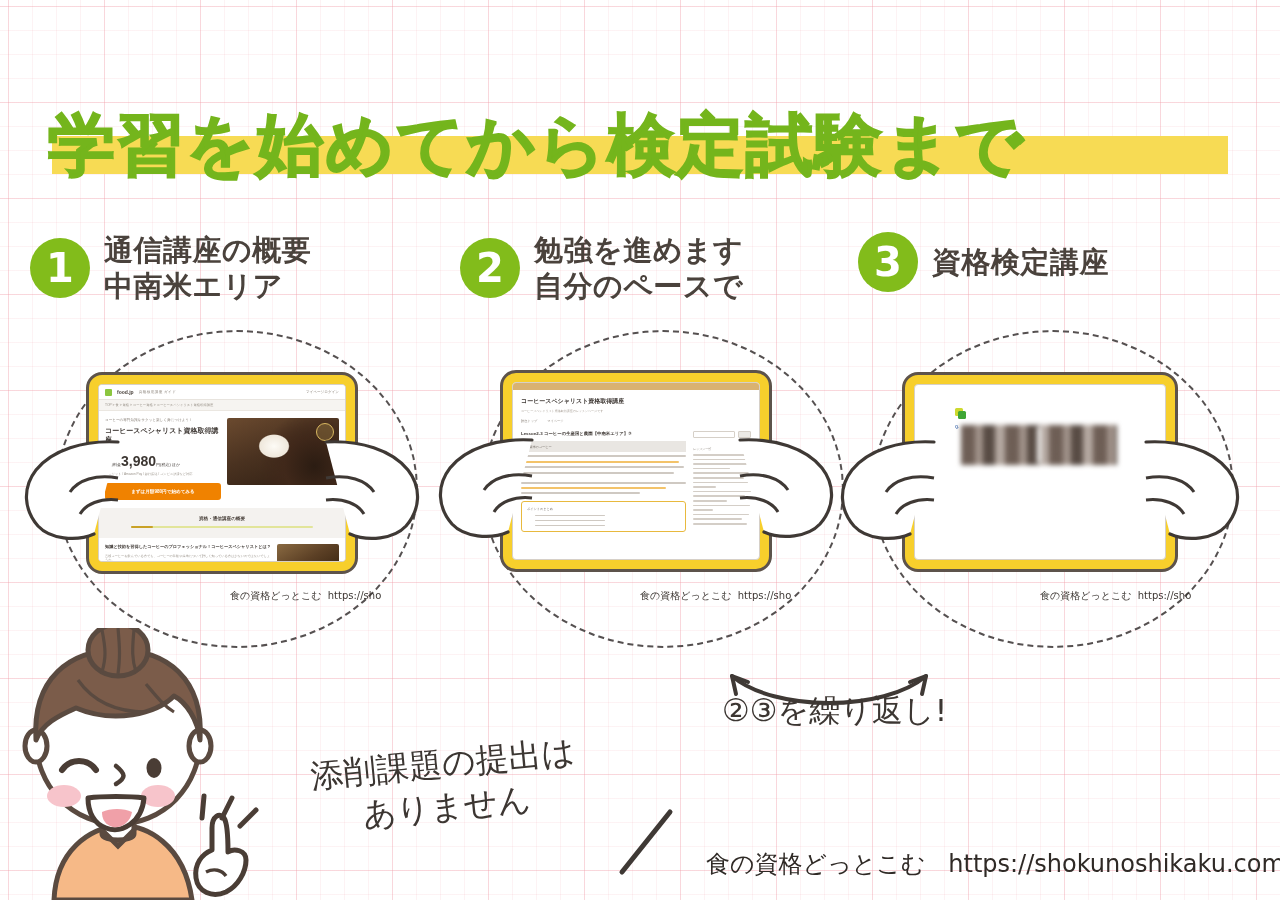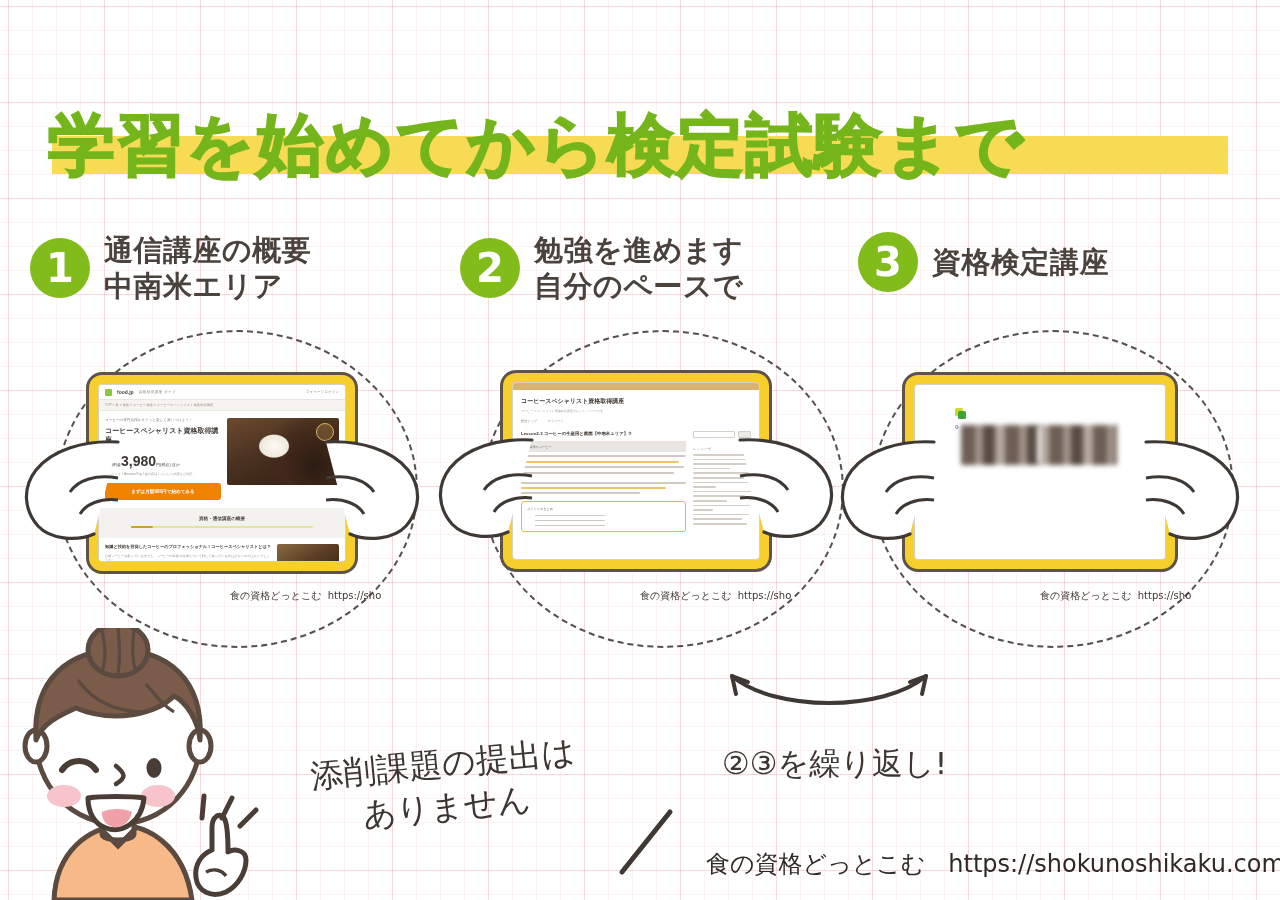--- a/index.html
+++ b/index.html
@@ -223,21 +223,21 @@
     filter: blur(2.4px);
   }
   .s3-blur::after {
     content: ''; position: absolute; left: 76px; top: 2px; width: 4px; height: 36px;
     background: rgba(255,255,255,.92);
   }
 
   
   #repeat-arrow { position: absolute; left: 714px; top: 668px; }
   #repeat-label {
-    position: absolute; left: 722px; top: 743px;
+    position: absolute; left: 722px; top: 690px;
     font-size: 31px; color: #3c3632; white-space: nowrap;
     font-family: "DejaVu Sans", "Liberation Sans", sans-serif;
   }
 
   
   #note {
     position: absolute; left: 312px; top: 742px;
     transform: rotate(-5.5deg);
     color: #3c3632;
     font-family: "DejaVu Serif", "Liberation Serif", serif;

